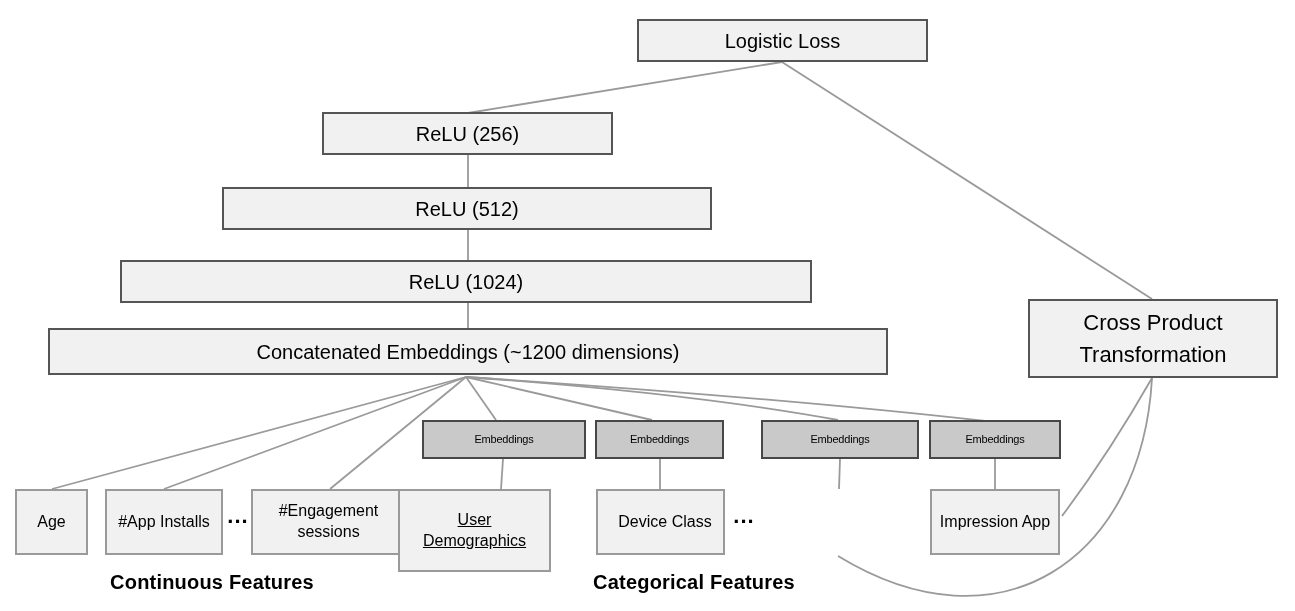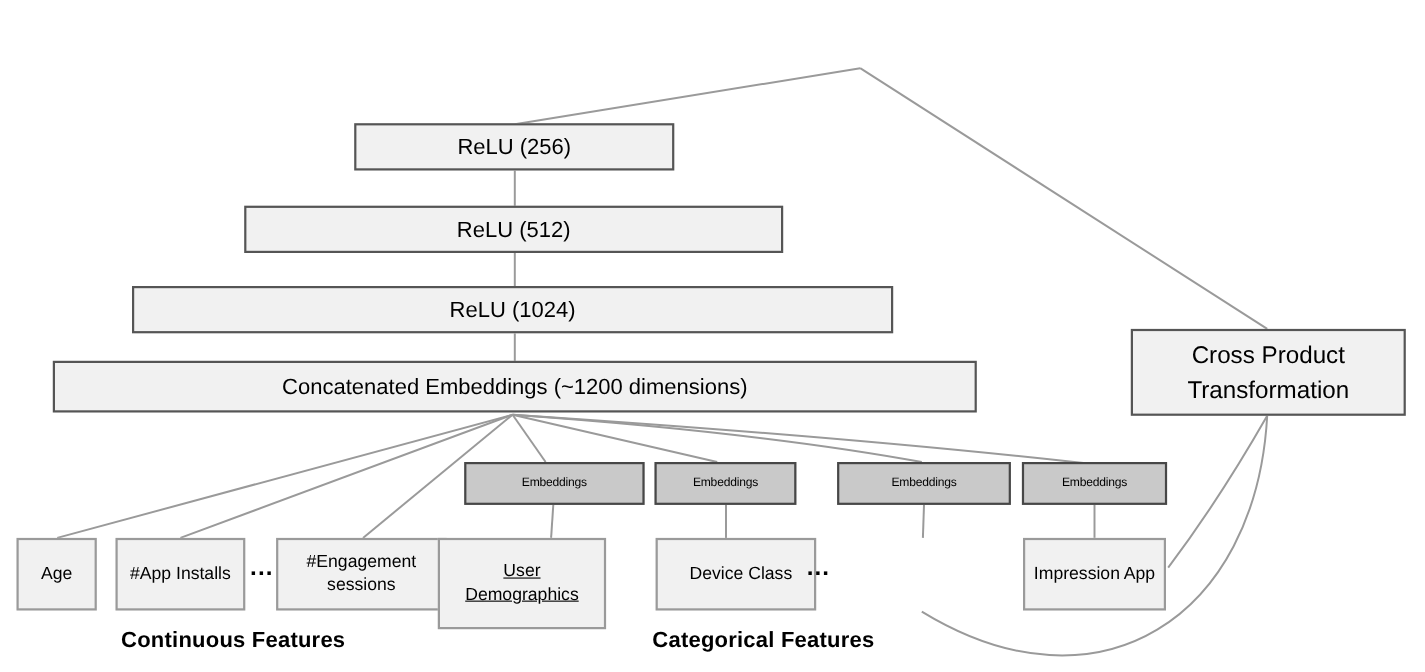--- a/index.html
+++ b/index.html
@@ -46,21 +46,21 @@
   #n-concat     {left:48px;  top:328px; width:840px; height:47px;}
   #n-cross      {left:1028px;top:299px; width:250px; height:79px;}
   #n-emb1{left:422px; top:420px; width:164px; height:39px;}
   #n-emb2{left:595px; top:420px; width:129px; height:39px;}
   #n-emb3{left:761px; top:420px; width:158px; height:39px;}
   #n-emb4{left:929px; top:420px; width:132px; height:39px;}
   #n-age         {left:15px;  top:489px; width:73px;  height:66px;}
   #n-appinstalls {left:105px; top:489px; width:118px; height:66px;}
   #n-engagement  {left:251px; top:489px; width:155px; height:66px;}
   #n-userdemo    {left:398px; top:489px; width:153px; height:83px;text-decoration:underline;}
-  #n-device      {left:596px; top:489px; width:146px; height:66px;padding-left:15px;}
+  #n-device      {left:596px; top:489px; width:129px; height:66px;padding-left:15px;}
   #n-userinstalled{left:761px;top:489px; width:154px; height:66px;}
   #n-impression  {left:930px; top:489px; width:130px; height:66px;}
   #dots-continuous {left:222px; top:503px; width:32px;}
   #dots-categorical{left:726px; top:503px; width:36px;}
   #lbl-continuous {left:95px;  top:571px; width:234px;}
   #lbl-categorical{left:577px; top:571px; width:234px;}
 </style>
 </head>
 <body>
 
@@ -82,20 +82,21 @@
       <path d="M 466 377 Q 770 397 985 421"></path>
       <path d="M 503 459 L 501 489"></path>
       <path d="M 660 459 L 660 489"></path>
       <path d="M 840 459 L 839 489"></path>
       <path d="M 995 459 L 995 489"></path>
       <path d="M 1152 378 Q 1108 455 1062 516"></path>
       <path d="M 1152 378 C 1142 560 1000 655 838 556"></path>
     </g>
   </svg>
 
+  <div class="node" id="n-logistic">Logistic Loss</div>
 
   <div class="node" id="n-relu256">ReLU (256)</div>
 
   <div class="node" id="n-relu512">ReLU (512)</div>
 
   <div class="node" id="n-relu1024">ReLU (1024)</div>
 
   <div class="node" id="n-concat">Concatenated Embeddings (~1200 dimensions)</div>
 
   <div class="node cross" id="n-cross">Cross Product Transformation</div>

